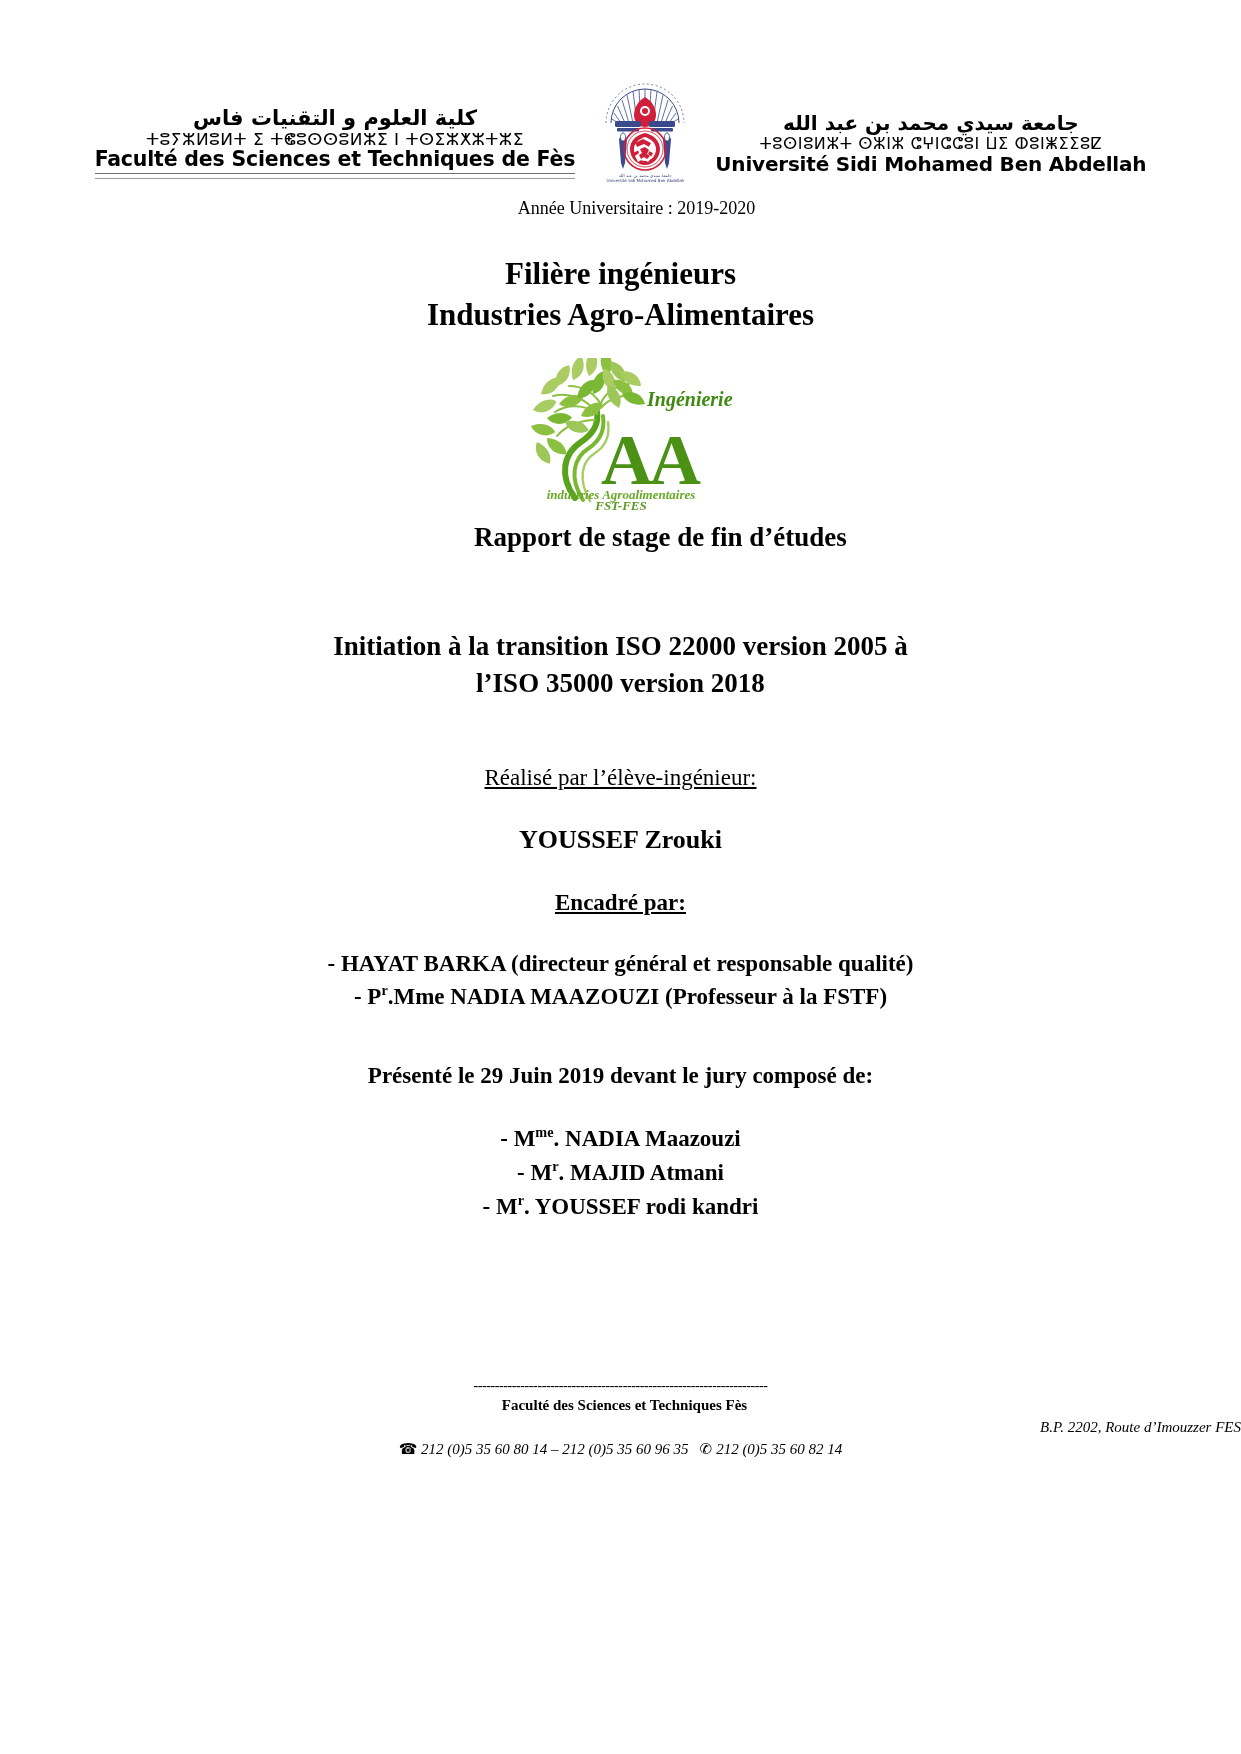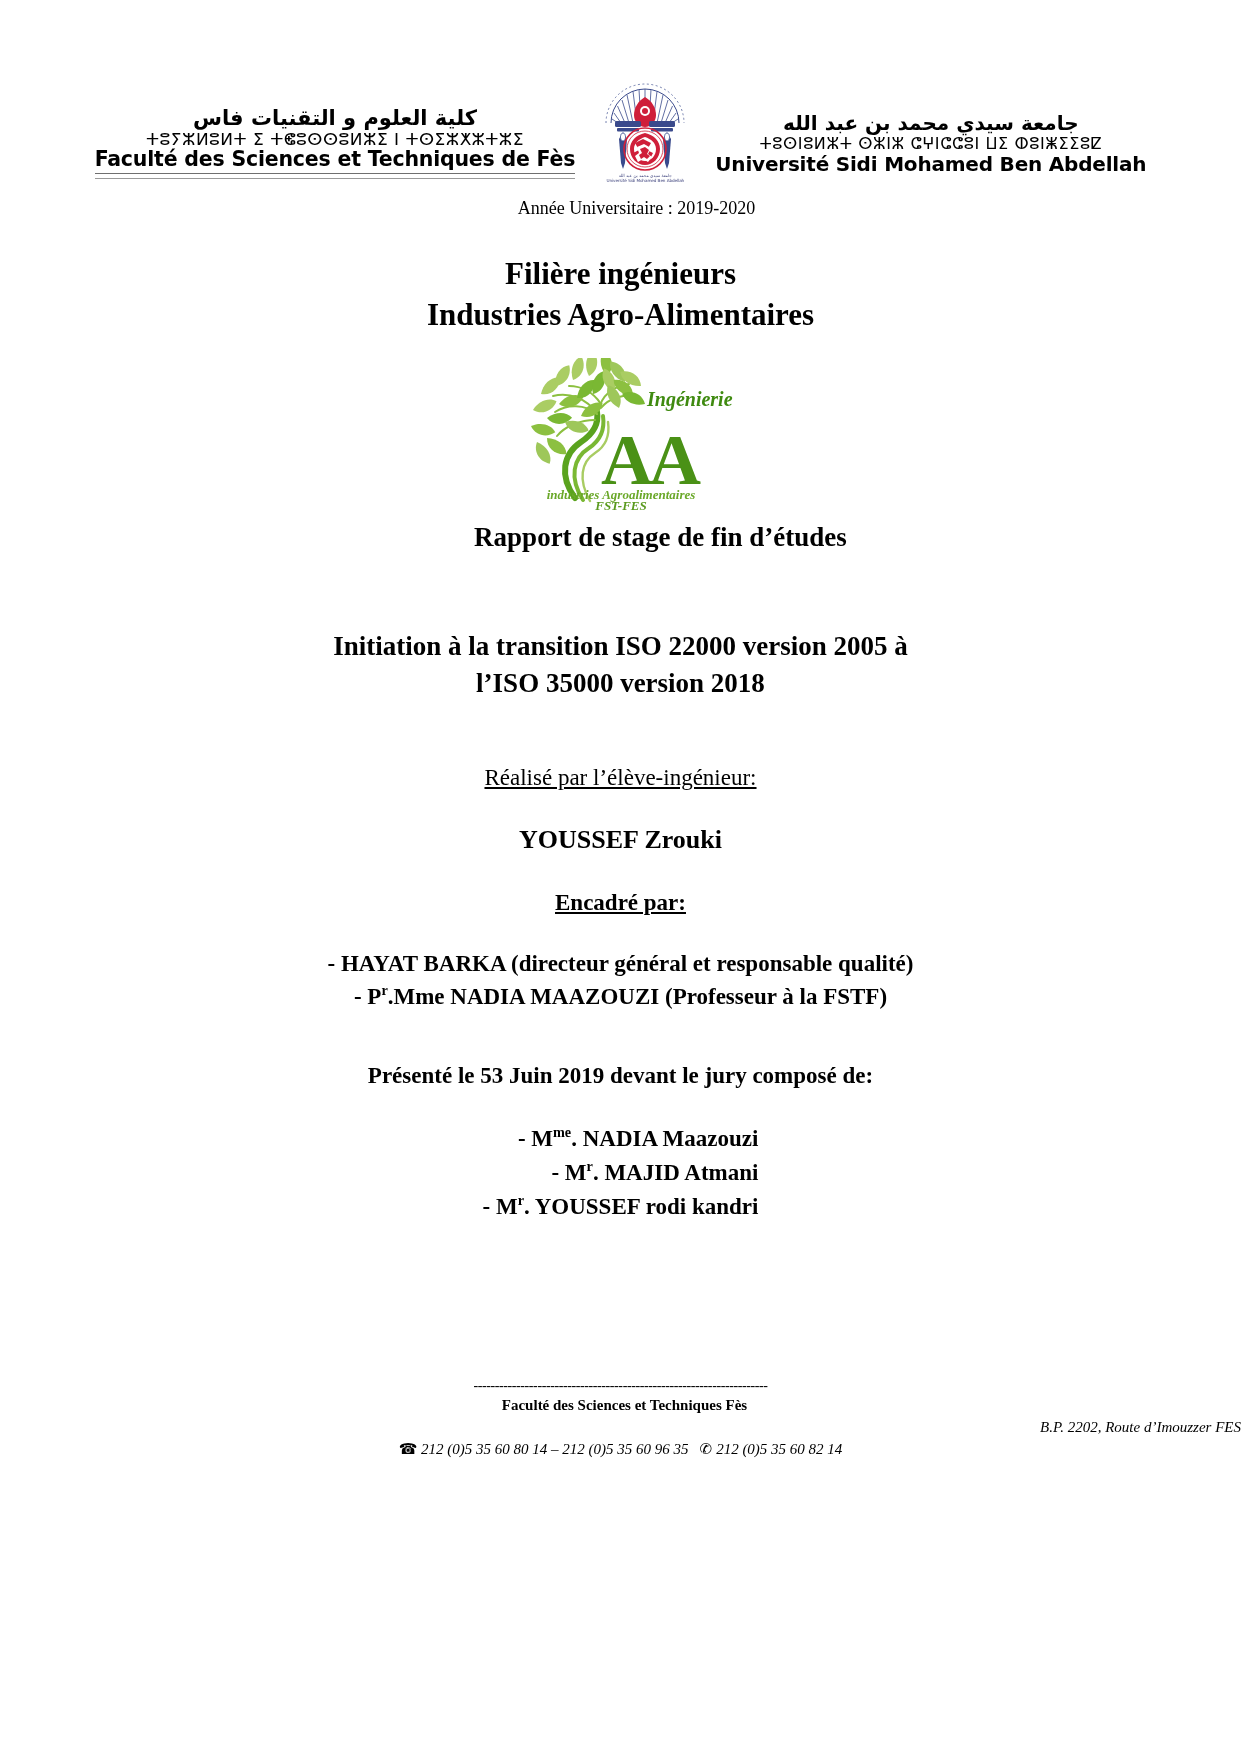--- a/index.html
+++ b/index.html
@@ -224,21 +224,21 @@
     position: absolute;
     top: 1122px;
     left: 0;
     width: 1241px;
     font-size: 23px;
     font-weight: bold;
     line-height: 1.48;
   }
   .jury-inner {
     display: inline-block;
-    text-align: right;
+    text-align: center;
   }
 
   .stage {
     position: absolute;
     top: 1282px;
     left: 0;
     width: 1241px;
     font-size: 25px;
     font-weight: bold;
   }
@@ -502,21 +502,21 @@
   </div>
   <div class="supervisors center">
     <div>
       <span>- </span><span>HAYAT BARKA (directeur général et responsable qualité)</span>
     </div>
     <div>
       <span>-  </span><span>P</span><sup>r</sup><span>.Mme NADIA MAAZOUZI (Professeur à la FSTF)</span>
     </div>
   </div>
 
-  <div class="presented center">Présenté le 53 Juin 2019  devant le jury composé de:</div>
+  <div class="presented center">Présenté le 29 Juin 2019  devant le jury composé de:</div>
 
   <div class="jury center">
     <div class="jury-inner">
       <div>
         <span>- M</span><sup>me</sup><span>. NADIA Maazouzi</span>
       </div>
       <div>
         <span>- M</span><sup>r</sup><span>. MAJID Atmani</span>
       </div>
       <div>

